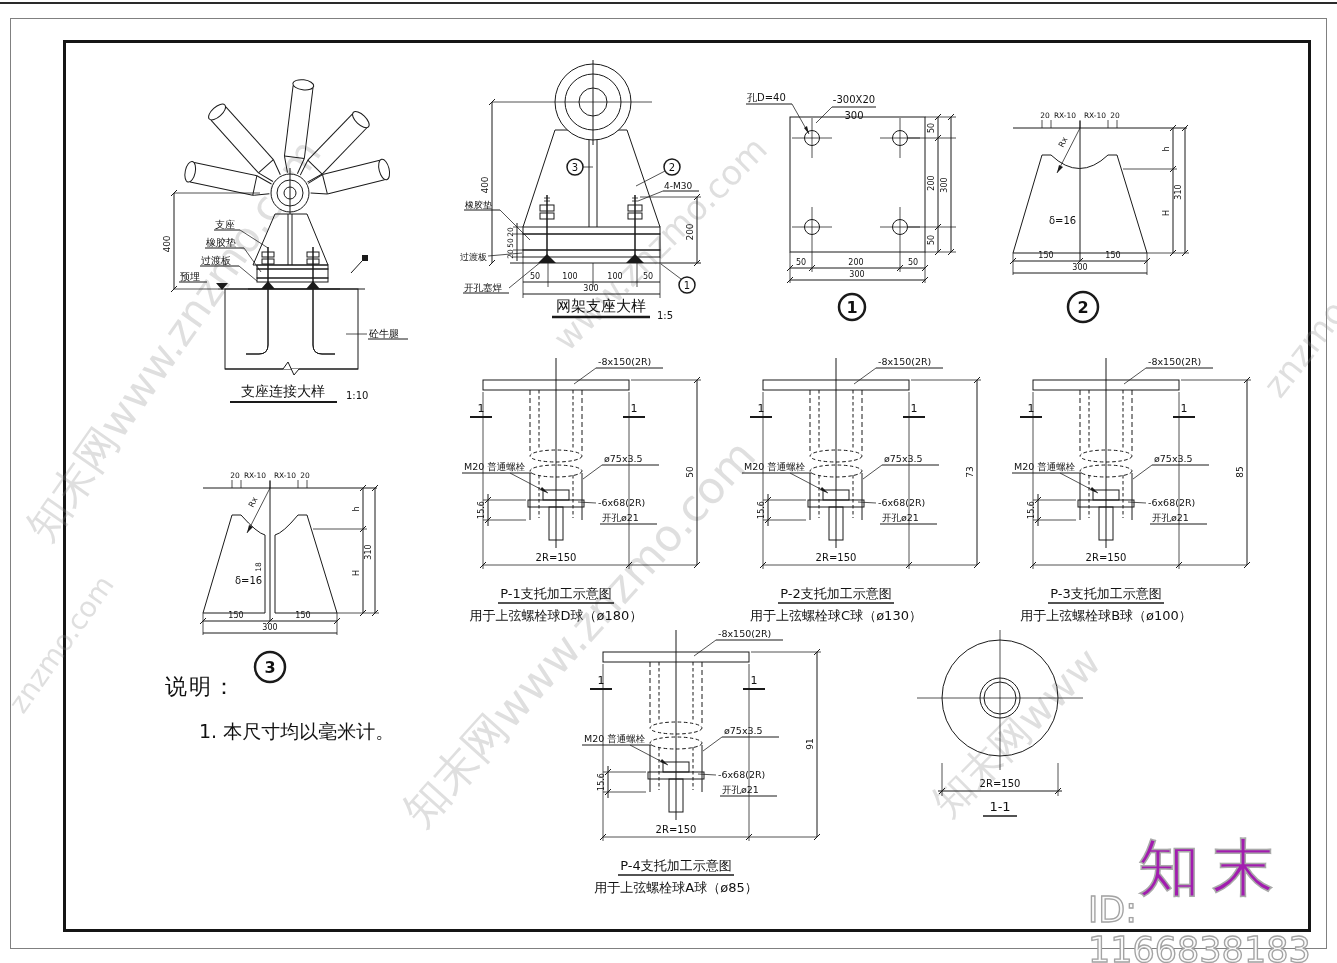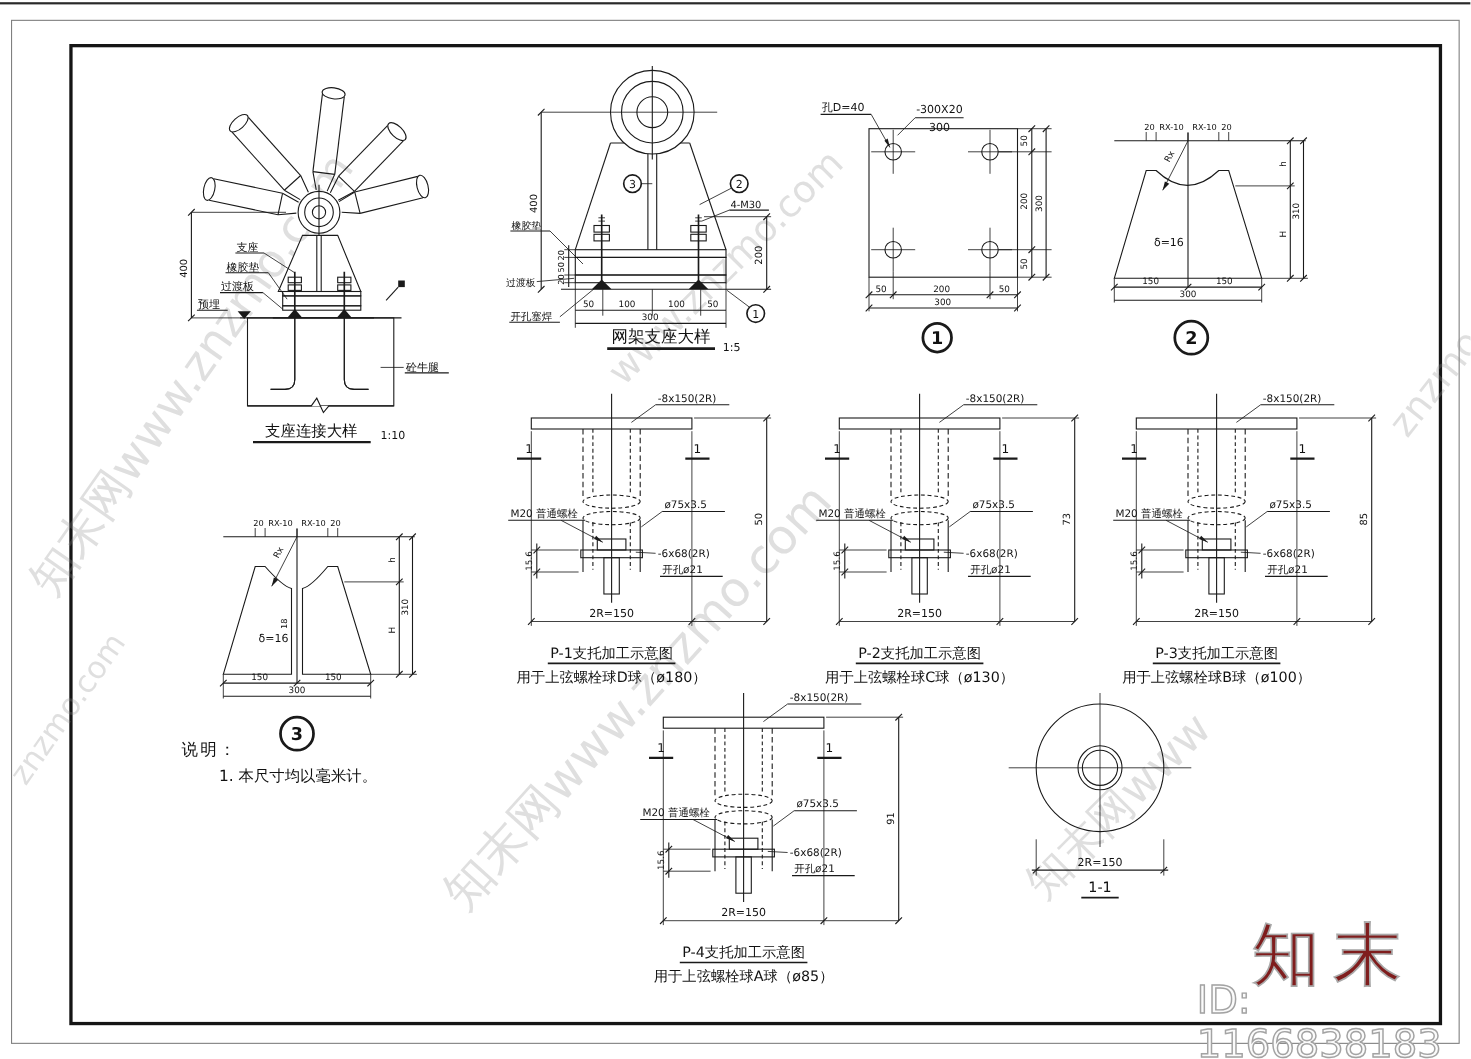--- a/index.html
+++ b/index.html
@@ -18,25 +18,25 @@
   svg .w25{stroke-width:2.5;}
   svg .dash{stroke-dasharray:5 3;}
   svg .dash2{stroke-dasharray:3.5 2.5;}
   svg text{font-family:"DejaVu Sans","Liberation Sans",sans-serif;fill:#111;stroke:none;}
   svg .s7{font-size:7.5px;} svg .s8{font-size:8px;} svg .s9{font-size:9px;}
   svg .s95{font-size:9.5px;} svg .s10{font-size:10px;} svg .s11{font-size:11px;}
   svg .s13{font-size:13px;} svg .s14{font-size:14px;} svg .s15{font-size:15px;}
   svg .s16{font-size:16px;font-weight:bold;}
   svg .mid{text-anchor:middle;}
   .notes{position:absolute;left:165px;top:672px;width:400px;}
-  .notes-heading{font-size:15px;letter-spacing:2px;margin-bottom:3px;}
-  .note-item{font-size:14px;line-height:25px;margin-left:34px;margin-bottom:3px;white-space:pre-line;}
+  .notes-heading{font-size:22px;letter-spacing:2px;margin-bottom:17px;}
+  .note-item{font-size:19px;line-height:25px;margin-left:34px;margin-bottom:3px;white-space:pre-line;}
   .wm{position:absolute;color:rgba(140,140,140,0.28);white-space:nowrap;transform-origin:0 0;pointer-events:none;}
   .logo-wm{position:absolute;left:1138px;top:826px;font-size:62px;letter-spacing:12px;
-           color:#7f1d1d;-webkit-text-stroke:1.5px #a9a9a9;text-shadow:0 0 1px #b5b5b5;}
+           color:#a21caf;-webkit-text-stroke:1.5px #a9a9a9;text-shadow:0 0 1px #b5b5b5;}
   .id-wm{position:absolute;left:1088px;top:890px;font-size:35px;
          color:#fbfbfb;-webkit-text-stroke:1.3px #a3a3a3;text-shadow:0 0 1px #b0b0b0;}
 </style>
 </head>
 <body>
 
 <div id="page">
   <div id="topline"></div>
   <div id="outer-border"></div>
   <div id="inner-border"></div>

